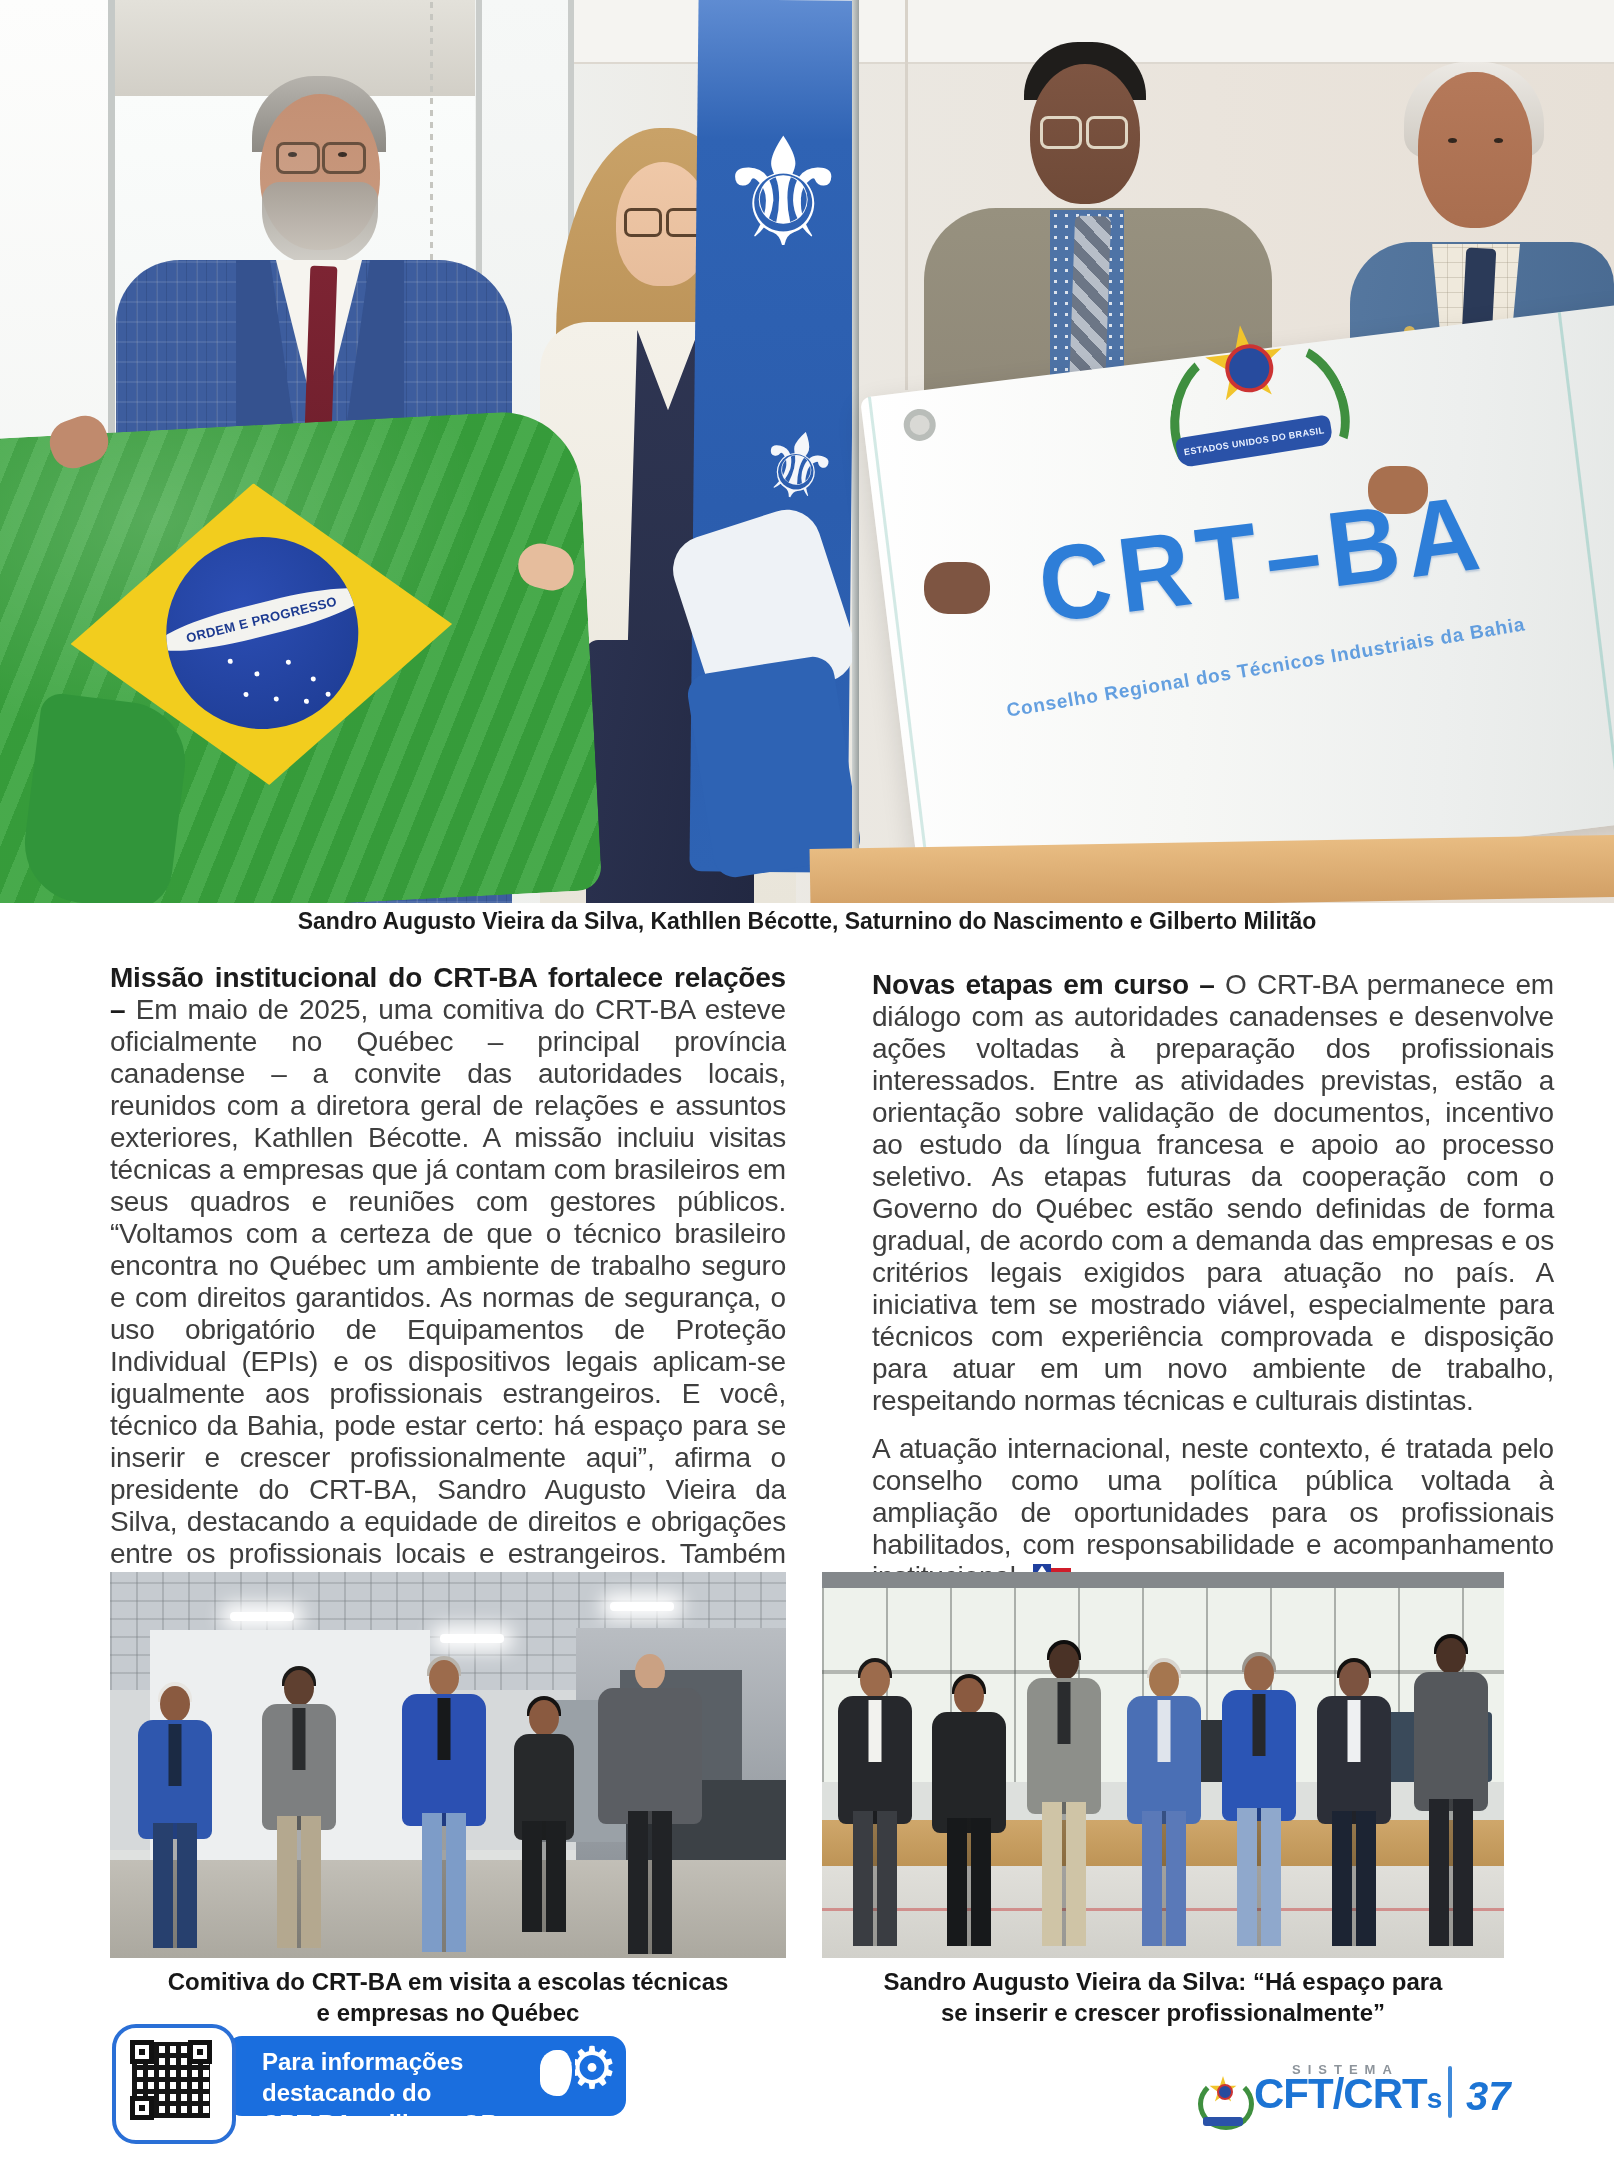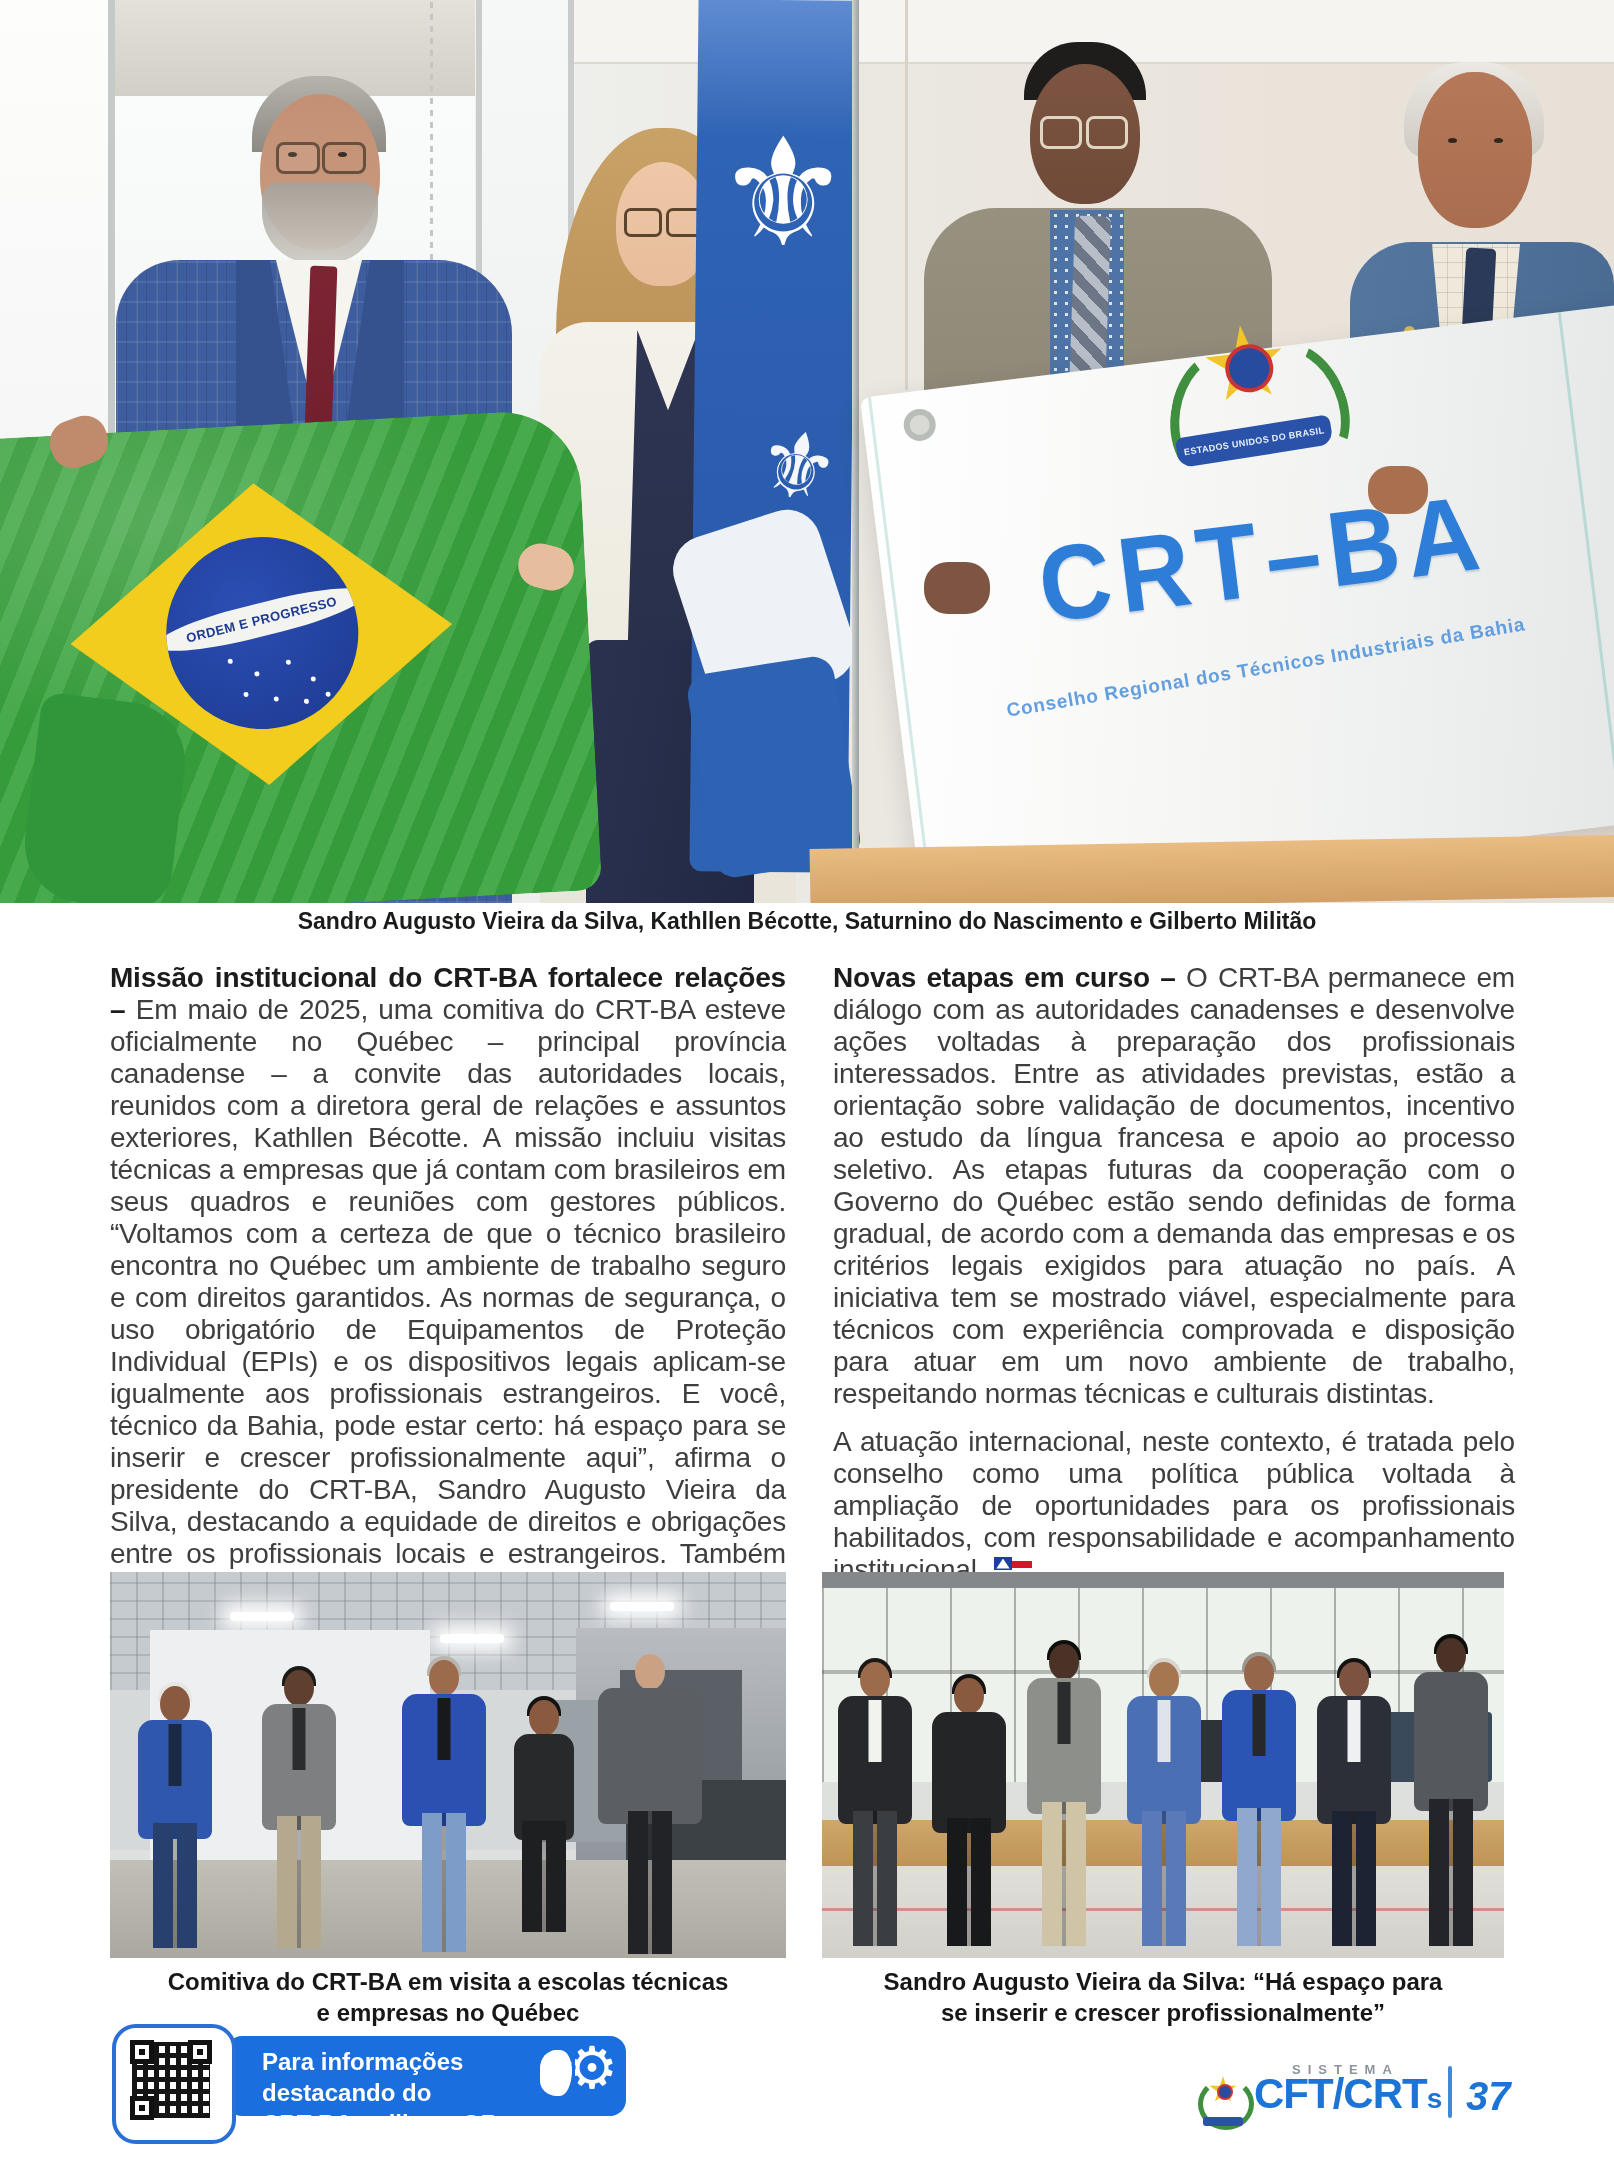--- a/index.html
+++ b/index.html
@@ -113,21 +113,21 @@
            transform:rotate(-2.5deg);letter-spacing:.8px;opacity:.85;}
   .table{left:810px;top:842px;width:806px;height:62px;background:linear-gradient(#e8bc82,#d2a066);transform:rotate(-1deg);}
 
   
   .hero-caption{left:0;top:908px;width:1614px;text-align:center;font-size:23px;font-weight:700;color:#1b1b1b;}
   .col{top:962px;font-size:28px;line-height:32px;color:#3e3e3e;text-align:justify;letter-spacing:-.2px;}
   .col p{margin:0;}
   .col p + p{margin-top:16px;}
   .col b{color:#1c1c1c;}
   .col-l{left:110px;width:676px;}
-  .col-r{left:833px;width:682px;}
+  .col-r{left:872px;width:682px;margin-top:7px;}
   .bahia{display:inline-block;width:38px;height:25px;margin-left:10px;vertical-align:-3px;position:relative;
          background:linear-gradient(180deg,#fff 0 18%,#d01c2a 18% 44%,#fff 44% 62%,#d01c2a 62% 100%);}
   .bahia-canton{position:absolute;left:0;top:0;width:46%;height:50%;background:#1f3f9e;}
   .bahia-tri{position:absolute;left:12%;top:12%;width:76%;height:80%;background:#fff;clip-path:polygon(50% 0,100% 100%,0 100%);}
 
   
   .photo{top:1572px;height:386px;overflow:hidden;background:#dfe1e0;}
   .photo-l{left:110px;width:676px;}
   .photo-r{left:822px;width:682px;}
   .pl-ceil{left:0;top:0;width:676px;height:120px;background-color:#c6cbd0;

